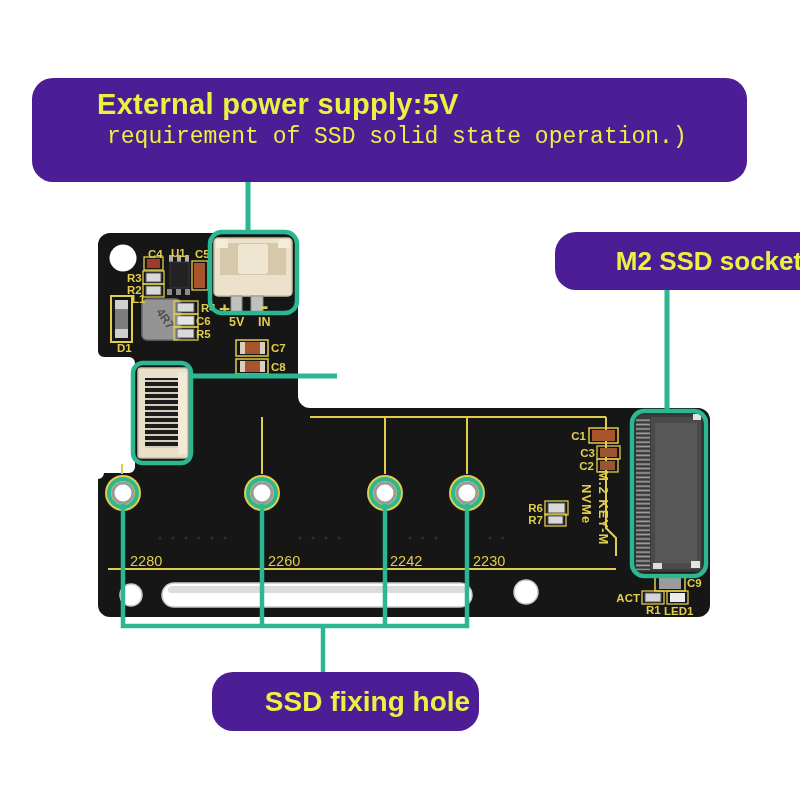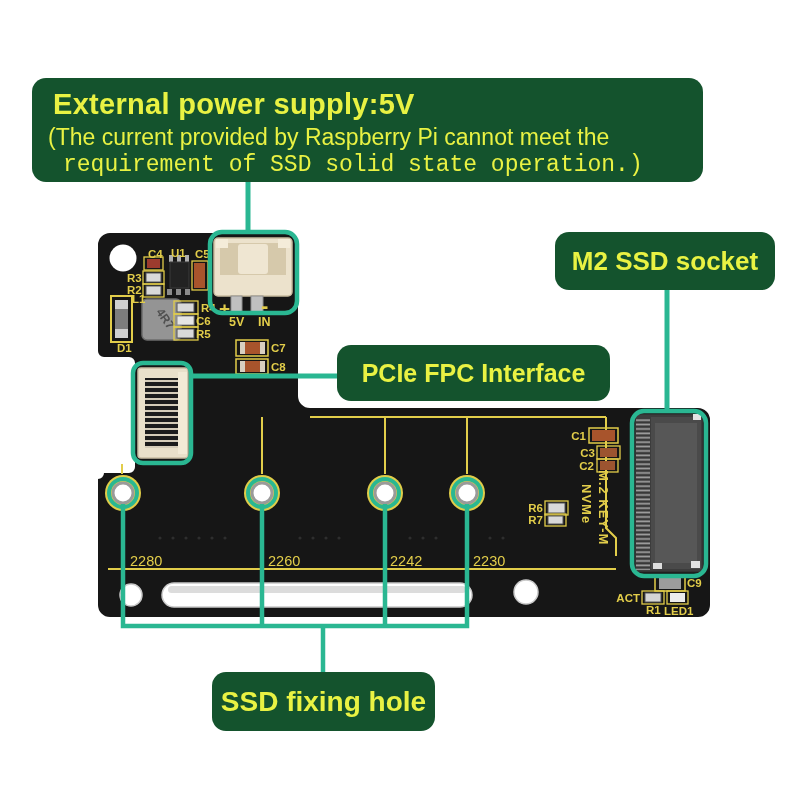--- a/index.html
+++ b/index.html
@@ -1,20 +1,20 @@
 <!DOCTYPE html>
 <html><head>
 <meta charset="utf-8">
 <style>
   html,body{margin:0;padding:0;background:#ffffff;}
   #stage{position:relative;width:800px;height:800px;background:#ffffff;overflow:hidden;
          font-family:"Liberation Sans",sans-serif;}
   #pcb-svg{position:absolute;left:0;top:0;}
-  .callout{position:absolute;background:#14532d;border-radius:14px;color:#e9f243;
-           display:flex;align-items:center;justify-content:center;font-weight:600;}
+  .callout{position:absolute;background:#4c1d95;border-radius:21px;color:#e9f243;
+           display:flex;align-items:center;justify-content:center;font-weight:600;padding-left:44px;}
   #power-box{left:32px;top:78px;width:671px;height:104px;display:block;}
   #power-box .title{font-size:29px;margin:10px 0 3px 21px;letter-spacing:.3px;}
   #power-box .sub{font-size:23px;line-height:1.2;margin-left:16px;font-weight:500;}
   #power-box .sub2{margin-left:31px;font-family:Liberation Mono, monospace;}
   #m2-box{left:555px;top:232px;width:220px;height:58px;font-size:26px;}
   #pcie-box{left:337px;top:345px;width:273px;height:56px;font-size:25px;}
   #fix-box{left:212px;top:672px;width:223px;height:59px;font-size:28px;}
   .silk{fill:#e2cd4a;font-weight:700;}
 </style>
 </head>
@@ -230,29 +230,25 @@
     <circle cx="123" cy="493" r="14" stroke-width="4"></circle>
     <circle cx="262" cy="493" r="14" stroke-width="4"></circle>
     <circle cx="385" cy="493" r="14" stroke-width="4"></circle>
     <circle cx="467" cy="493" r="14" stroke-width="4"></circle>
     <path d="M123 504 V626 H467 V504 M262 504 V626 M385 504 V626 M323 626 V672" stroke-width="4.5"></path>
   </g>
 </svg>
 
 <div class="callout" id="power-box">
   <div class="title">External power supply:5V</div>
-  <div class="sub">(The current provided by Raspberry Pi cannot meet the</div>
   <div class="sub sub2">requirement of SSD solid state operation.)</div>
 </div>
 
 <div class="callout" id="m2-box">
   <span>M2 SSD socket</span>
 </div>
 
-<div class="callout" id="pcie-box">
-  <span>PCIe FPC Interface</span>
-</div>
 
 <div class="callout" id="fix-box">
   <span>SSD fixing hole</span>
 </div>
 
 </div>
 
 </body></html>

